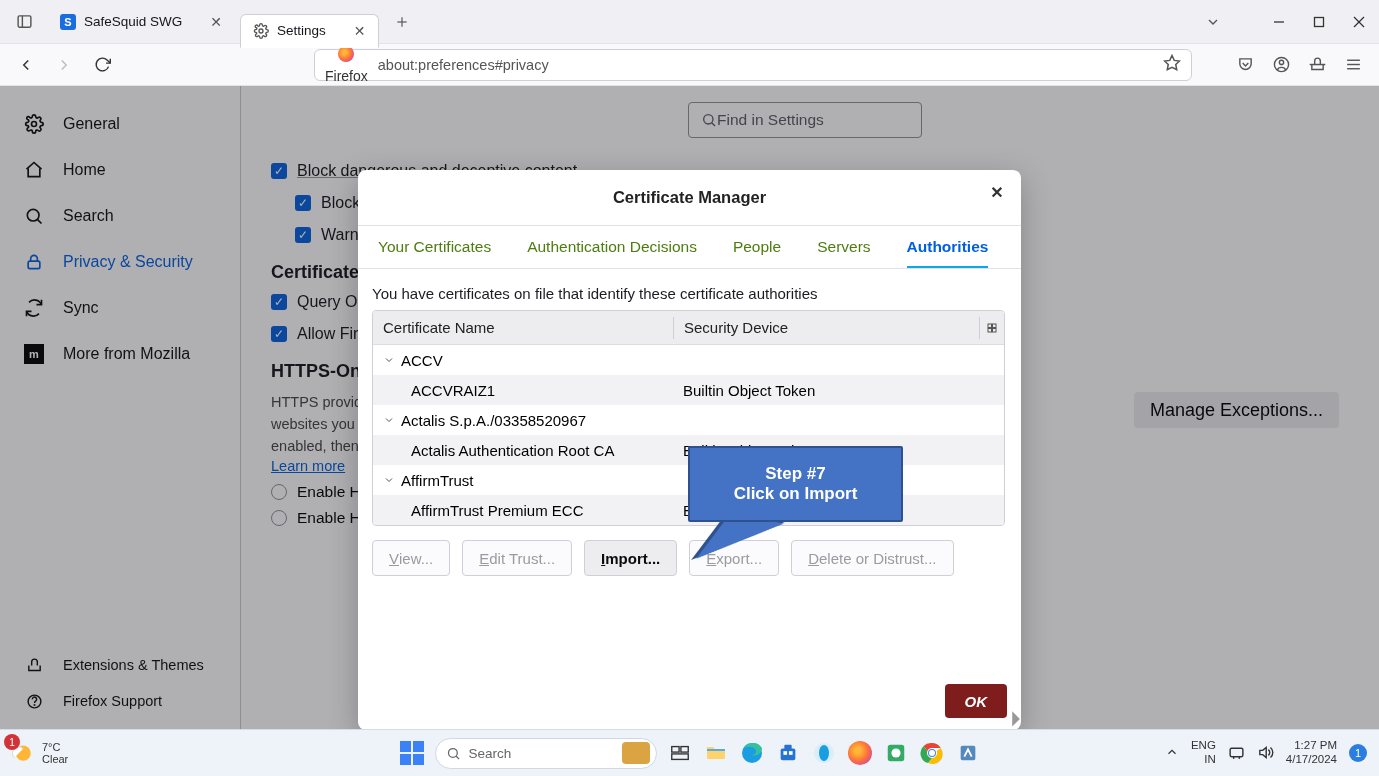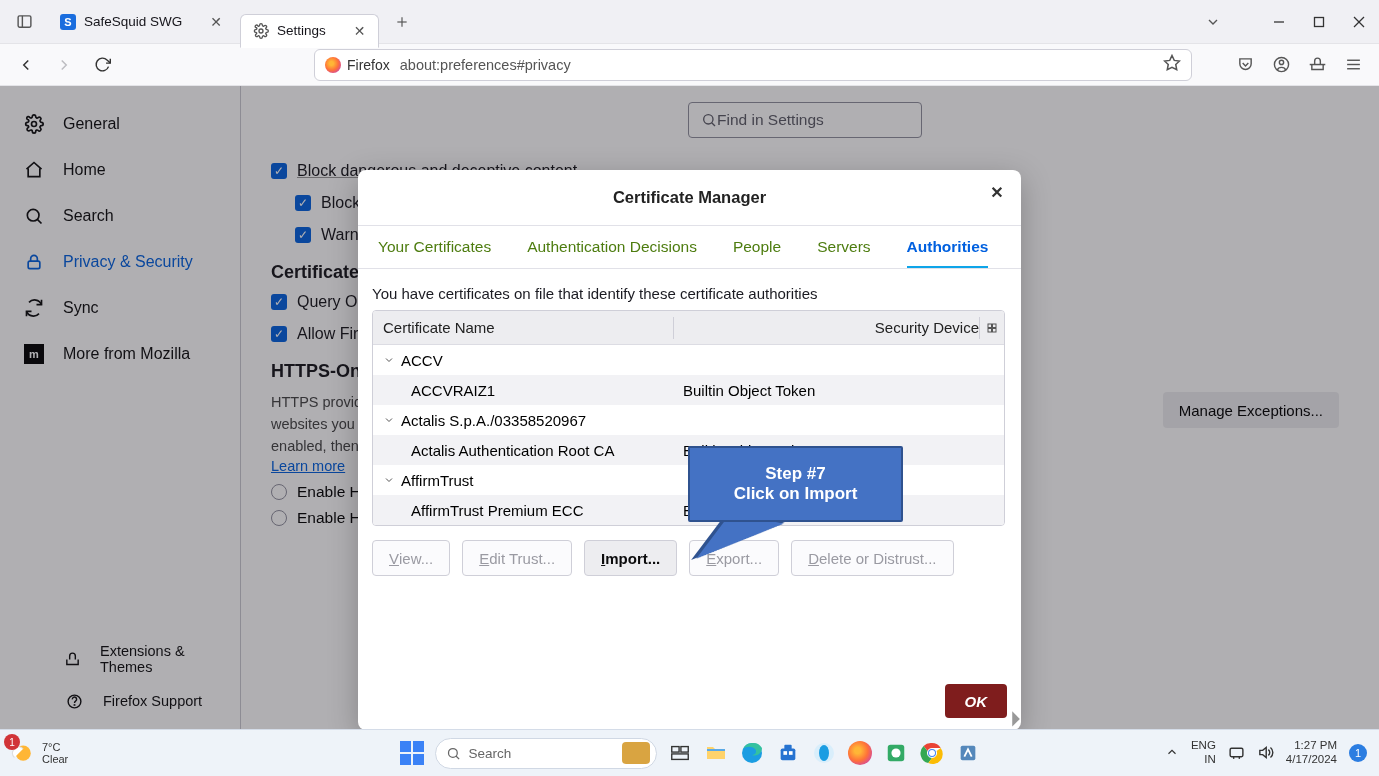--- a/index.html
+++ b/index.html
@@ -16,64 +16,64 @@
   .newtab { width:30px; height:30px; margin-left:8px; display:flex; align-items:center; justify-content:center; color:#555; }
   .title-spacer { flex:1; }
   .title-right { display:flex; gap:4px; align-items:center; margin-right:8px; }
   .winctrl { width:40px; height:34px; display:flex; align-items:center; justify-content:center; color:#333; }
 
   
   .toolbar { height:42px; display:flex; align-items:center; gap:6px; padding:0 10px; border-bottom:1px solid #e4e4e8; background:#f9f9fb;}
   .tool-icn { width:32px; height:32px; display:flex; align-items:center; justify-content:center; color:#555; }
   .tool-icn.disabled { color:#bdbdc2; }
   .urlbar { flex:none; margin-left:190px; height:32px; border:1px solid #cfcfd8; border-radius:6px; background:#fff; display:flex; align-items:center; padding:0 10px; gap:10px; width:878px; }
-  .firefox-identity { display:flex; align-items:center; gap:6px; font-size:14px; color:#333; }
+  .firefox-identity { display:flex; align-items:center; gap:6px; font-size:14px; color:#333;flex-direction:column; }
   .urltext { font-size:14.5px; color:#555; }
   .urlbar .flex { flex:1; }
   .toolbar-right { display:flex; gap:4px; margin-left:auto; }
 
   
   .content { position:relative; height:643px; display:flex; }
   .side { width:241px; border-right:1px solid #c9c9d1; padding:18px 0 10px 0; display:flex; flex-direction:column; gap:6px; background:#fff;}
   .side-item { display:flex; align-items:center; gap:19px; padding:10px 24px; font-size:16px; color:#0c0c0d; }
   .side-item.active { color:#0060df; }
   .side-item .icn { width:20px; height:20px; display:flex; align-items:center; justify-content:center; }
   .side-spacer { flex:1; }
-  .side-footer .side-item { font-size:14.5px; padding:8px 24px;margin-left:40px; }
+  .side-footer .side-item { font-size:14.5px; padding:8px 24px; }
 
   .main { flex:1; padding:16px 40px 0 30px; overflow:hidden;}
   .find-wrap { display:flex; justify-content:center; margin-bottom:24px;}
   .find { width:234px; height:36px; border:1px solid #8f8f9d; border-radius:4px; display:flex; align-items:center; padding:0 12px; color:#5b5b66; font-size:15.5px;}
   .chkrow { display:flex; align-items:center; gap:10px; margin:4px 0 14px 0; font-size:16px; color:#15141a;}
   .chkrow.sub { margin-left:24px; }
   .chk { width:16px; height:16px; background:#0060df; border-radius:3px; display:flex; align-items:center; justify-content:center; color:#fff; font-size:12px; line-height:1;}
   .sect-title { font-size:18px; font-weight:600; margin:18px 0 10px 0; color:#15141a;}
   .small-desc { font-size:14.5px; color:#444; line-height:1.5; }
   .link { color:#0060df; text-decoration:underline; font-size:14.5px;}
   .radio-row { display:flex; align-items:center; gap:10px; margin:8px 0; font-size:15.5px;}
   .radio { width:16px; height:16px; border:1.5px solid #8f8f9d; border-radius:50%; }
-  .pill-btn { display:inline-flex; align-items:center; height:36px; padding:0 16px; background:#ededf0; border-radius:4px; font-size:15px; }
+  .pill-btn { display:inline-flex; align-items:center; height:36px; padding:0 16px; background:#ededf0; border-radius:4px; font-size:18px; }
 
   
   .dim { position:absolute; inset:0; background:rgba(28,27,34,0.35); }
 
   
   .modal { position:absolute; left:358px; top:84px; width:663px; height:560px; background:#fff; border-radius:8px; box-shadow:0 8px 30px rgba(0,0,0,.25); display:flex; flex-direction:column; overflow:hidden;}
   .modal-hd { position:relative; height:56px; border-bottom:1px solid #e1e1e8; display:flex; align-items:center; justify-content:center; font-size:16.5px; font-weight:600; color:#222;}
   .modal-x { position:absolute; right:10px; top:8px; width:28px; height:28px; display:flex; align-items:center; justify-content:center; font-size:16px; color:#333;}
   .modal-tabs { display:flex; gap:36px; padding:12px 20px 0 20px; border-bottom:1px solid #e1e1e8; }
   .mtab { font-size:15.5px; color:#4d7c0f; padding-bottom:10px; }
   .mtab.active { color:#0060df; font-weight:600; border-bottom:2px solid #0ea5e9; }
   .modal-body { padding:10px 16px 0 14px; flex:1; display:flex; flex-direction:column; overflow:hidden;}
   .desc { font-size:15px; color:#1b1b22; margin:6px 0 8px 0;}
   .cert-table { border:1px solid #cfcfd8; border-radius:4px; overflow:hidden; }
   .ct-head { height:34px; background:#ededf0; display:flex; align-items:center; font-size:15px; color:#222; border-bottom:1px solid #dcdce3;}
   .col-name { width:300px; padding-left:10px; }
   .col-sep  { width:1px; height:22px; background:#cfcfd8;}
-  .col-dev  { flex:1; padding-left:10px;text-align:right;}
+  .col-dev  { flex:1; padding-left:10px;}
   .ct-hd-end { width:24px; display:flex; align-items:center; justify-content:center; }
   .ct-rows { max-height:188px; overflow:hidden; }
   .ct-row { height:30px; display:flex; align-items:center; font-size:15px; }
   .grp { padding-left:10px; display:flex; align-items:center; gap:6px; }
   .leaf-name { width:300px; padding-left:38px; }
   .leaf-dev  { flex:1; padding-left:10px;}
   .stripe { background:#f2f2f5; }
   .btn-row { display:flex; gap:12px; margin-top:14px; }
   .btn { height:36px; padding:0 16px; border:1px solid #cfcfd8; border-radius:4px; background:#fbfbfd; font-size:15px; color:#0c0c0d; display:flex; align-items:center;}
   .btn.disabled { color:#9a9aa2; }

